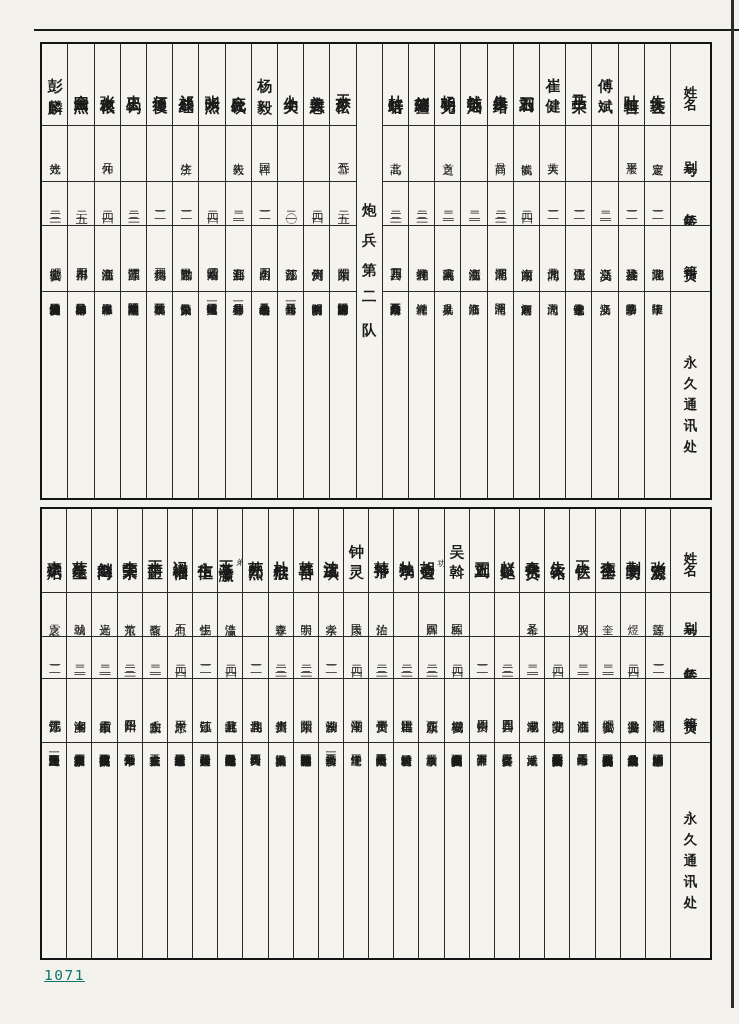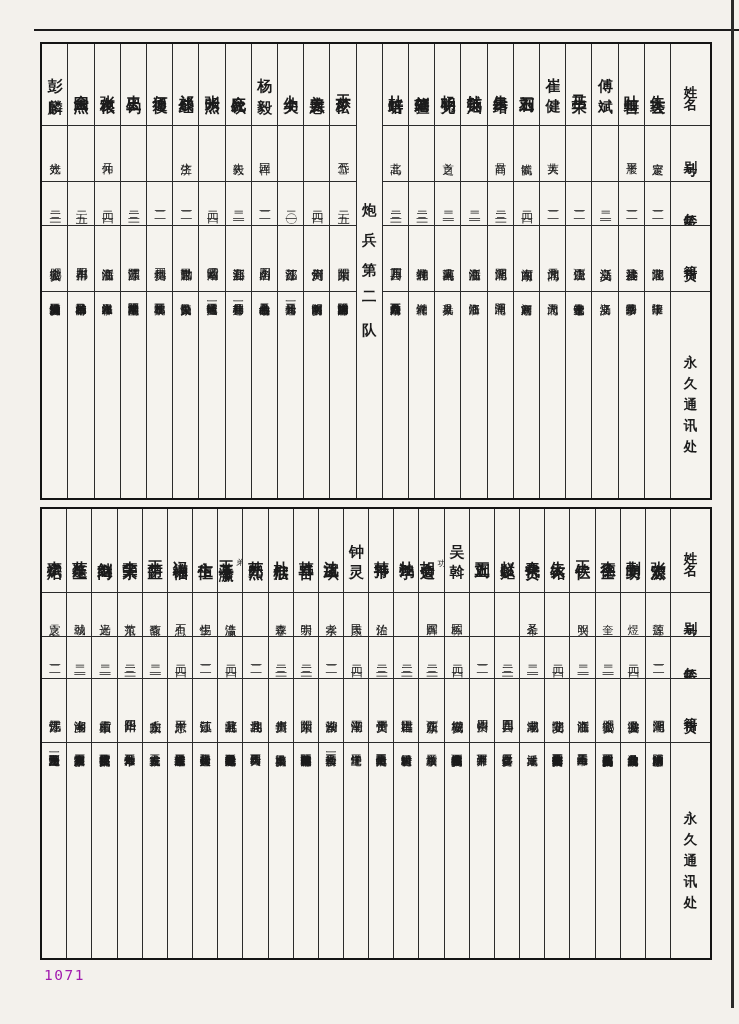--- a/index.html
+++ b/index.html
@@ -54,22 +54,23 @@
   .col.header .sp-2{letter-spacing:0.9em;}
   .col.header .sp-05{letter-spacing:0.35em;}
   .col.header .sp-0{letter-spacing:0.1em;}
   .col.header .sp-long{letter-spacing:1.55em;}
   .col.header .h-addr{align-items:center;}
   
   .col.unit-label .cell{height:100%;padding-top:146px;}
   .col.unit-label span{font-size:14.5px;font-weight:700;letter-spacing:30px;}
   .page-number{
     position:absolute;left:44px;top:967px;
-    font-size:14.5px;letter-spacing:1.5px;color:#a21caf;
+    font-size:14.5px;letter-spacing:1.5px;color:#0f766e;
     font-family:"DejaVu Sans Mono","Liberation Mono",monospace;
+    text-decoration:underline;
   }
 </style>
 </head>
 <body>
 
 <div class="page">
   <div class="top-rule"></div>
   <div class="right-rule"></div>
 
   <div class="roster" id="table-top">

